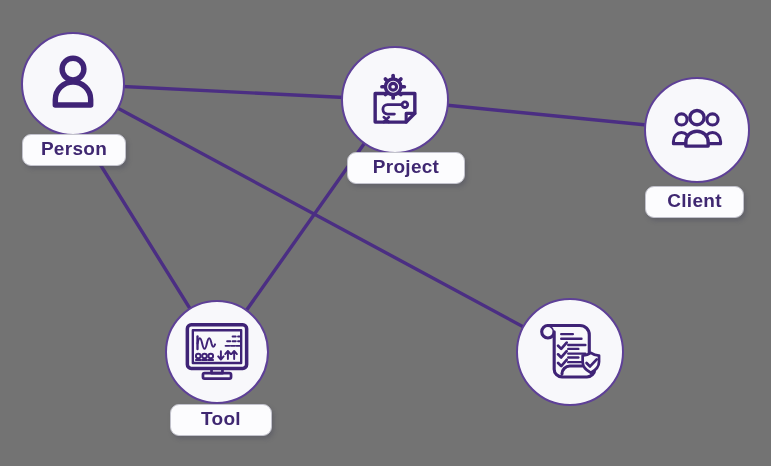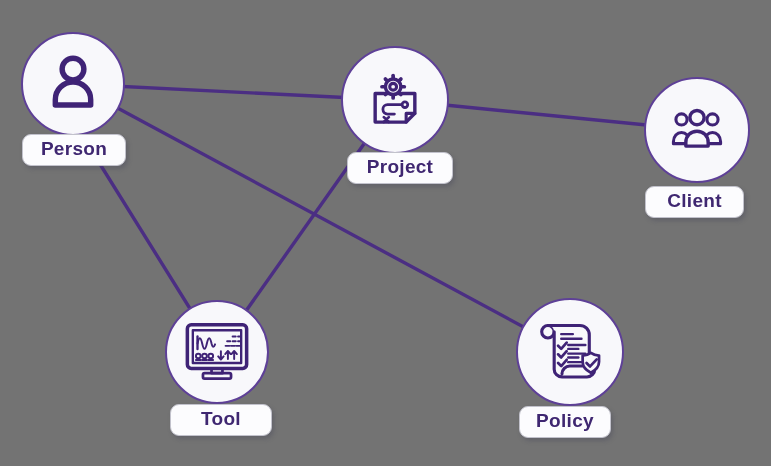--- a/index.html
+++ b/index.html
@@ -24,21 +24,21 @@
     box-shadow:2px 3px 4px rgba(70,70,90,0.35);
     color:#3f2771;
     font-size:19px;
     font-weight:700;
     letter-spacing:0.3px;
     text-align:center;
     padding:3px 0 4px 0;
     height:32px;
   }
   .label-person{left:22px;top:134px;width:104px;}
-  .label-project{left:347px;top:152px;width:106px;}
+  .label-project{left:347px;top:152px;width:118px;}
   .label-client{left:645px;top:186px;width:99px;}
   .label-tool{left:170px;top:404px;width:102px;}
   .label-policy{left:519px;top:406px;width:92px;}
 </style>
 </head>
 <body>
 
 <div class="stage">
 
   <svg class="graph-svg" width="771" height="466" viewBox="0 0 771 466">
@@ -156,15 +156,14 @@
         <path class="fillbg" d="M78 51 c3.5 2.5 7 3.5 10.5 3.5 v8 c0 7 -4.5 11 -10.5 14 c-6 -3 -10.5 -7 -10.5 -14 v-8 c3.5 0 7 -1 10.5 -3.5 z" stroke-width="3.5"></path>
         <path d="M72.5 64 l4.5 4.5 8.5 -9" stroke-width="3.5"></path>
       </g>
     </g>
   </svg>
 
   <div class="label label-person">Person</div>
   <div class="label label-project">Project</div>
   <div class="label label-client">Client</div>
   <div class="label label-tool">Tool</div>
-  <div class="label label-policy">Policy</div>
 
 </div>
 
 </body></html>

